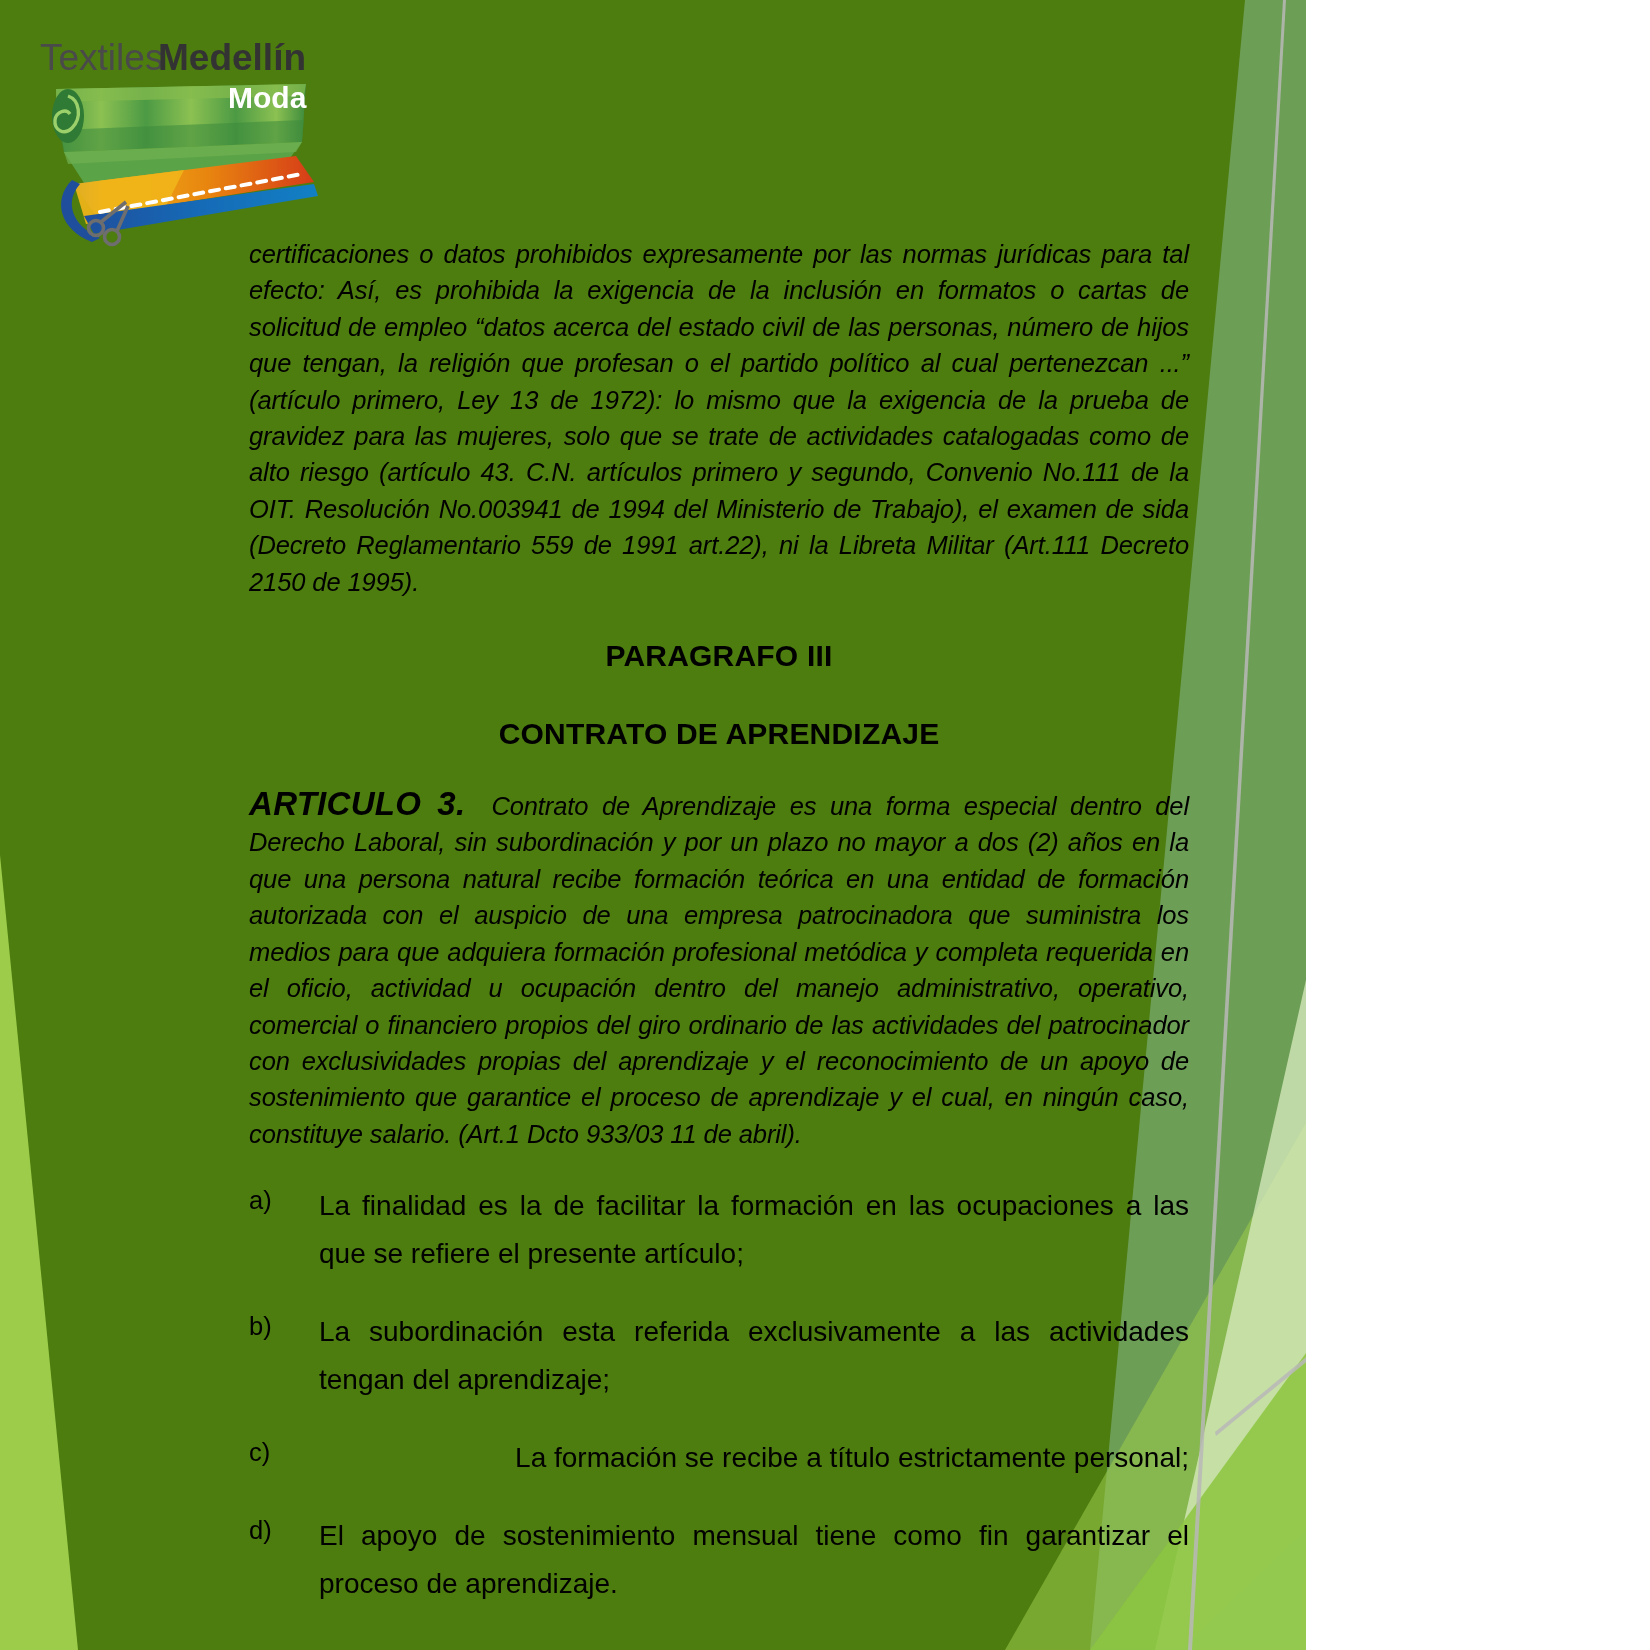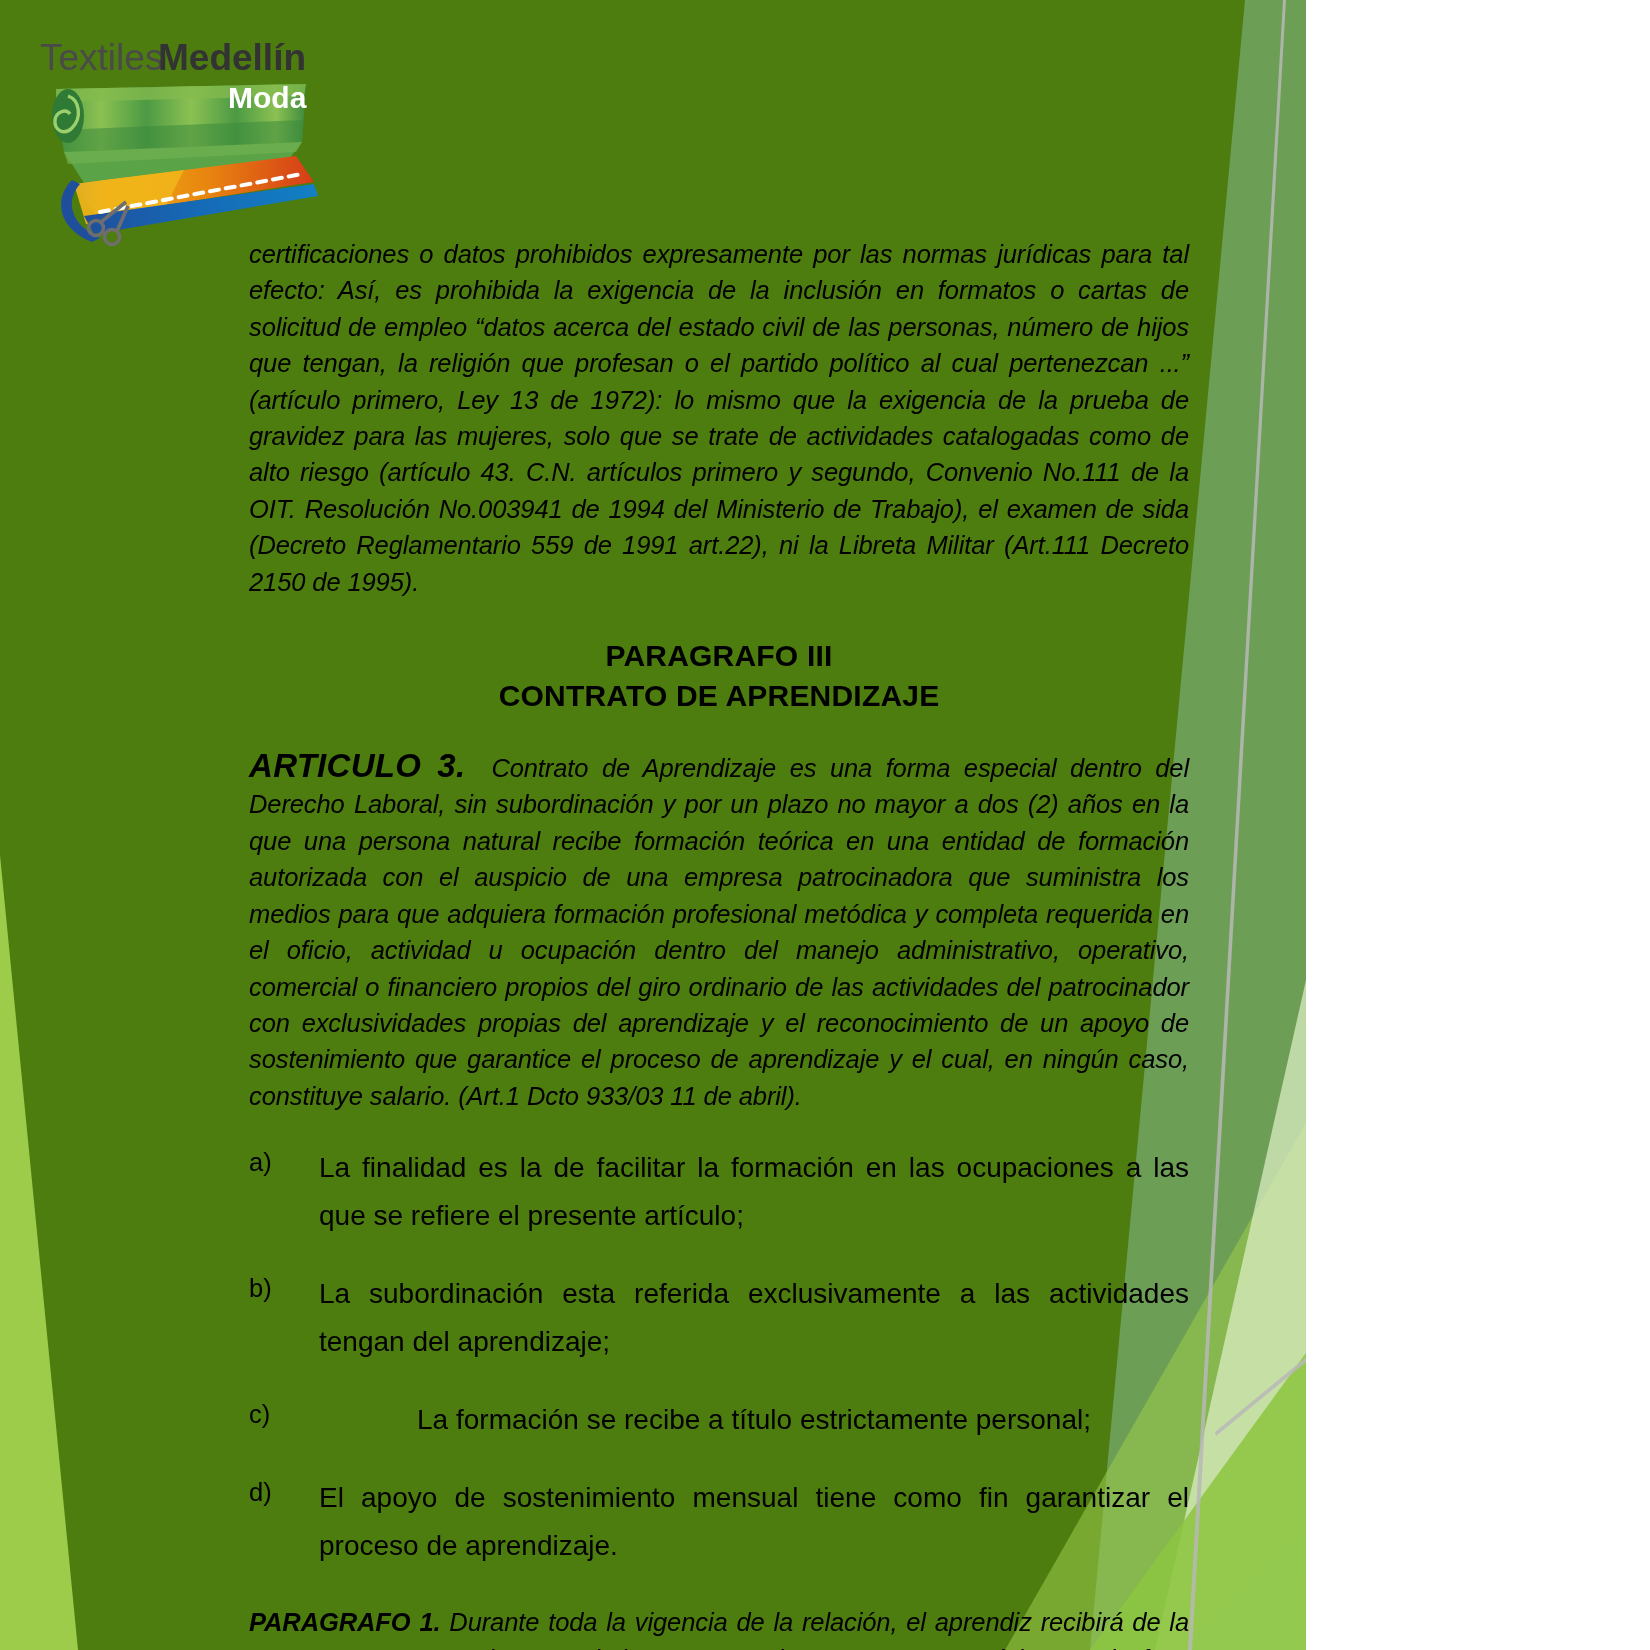--- a/index.html
+++ b/index.html
@@ -63,21 +63,21 @@
 
   .heading {
     text-align: center;
     font-weight: bold;
     font-size: 30px;
     line-height: 40px;
     color: #000000;
     letter-spacing: 0.2px;
   }
   .heading.h-chapter { margin-top: 36px; }
-  .heading.h-title   { }
+  .heading.h-title   { margin-top: 38px; }
 
   .article-block { margin-top: 32px; }
 
   .article-label {
     font-weight: bold;
     font-size: 33px;
     letter-spacing: 0.3px;
   }
   .article-gap { display: inline-block; width: 26px; }
 
@@ -97,21 +97,21 @@
     color: #000000;
   }
   .list-text {
     flex: 1 1 auto;
     font-size: 28px;
     line-height: 48px;
     color: #000000;
     text-align: justify;
     text-justify: inter-word;
   }
-  .list-text.nojustify { text-align: center; }
+  .list-text.nojustify { text-align: right; }
 
   .paragraph-note { margin-top: 34px; }
   .bold { font-weight: bold; }
 </style>
 </head>
 <body>
 
 <div class="slide">
 
   <svg class="bg-decor" viewBox="0 0 1650 1650" preserveAspectRatio="none" aria-hidden="true">

